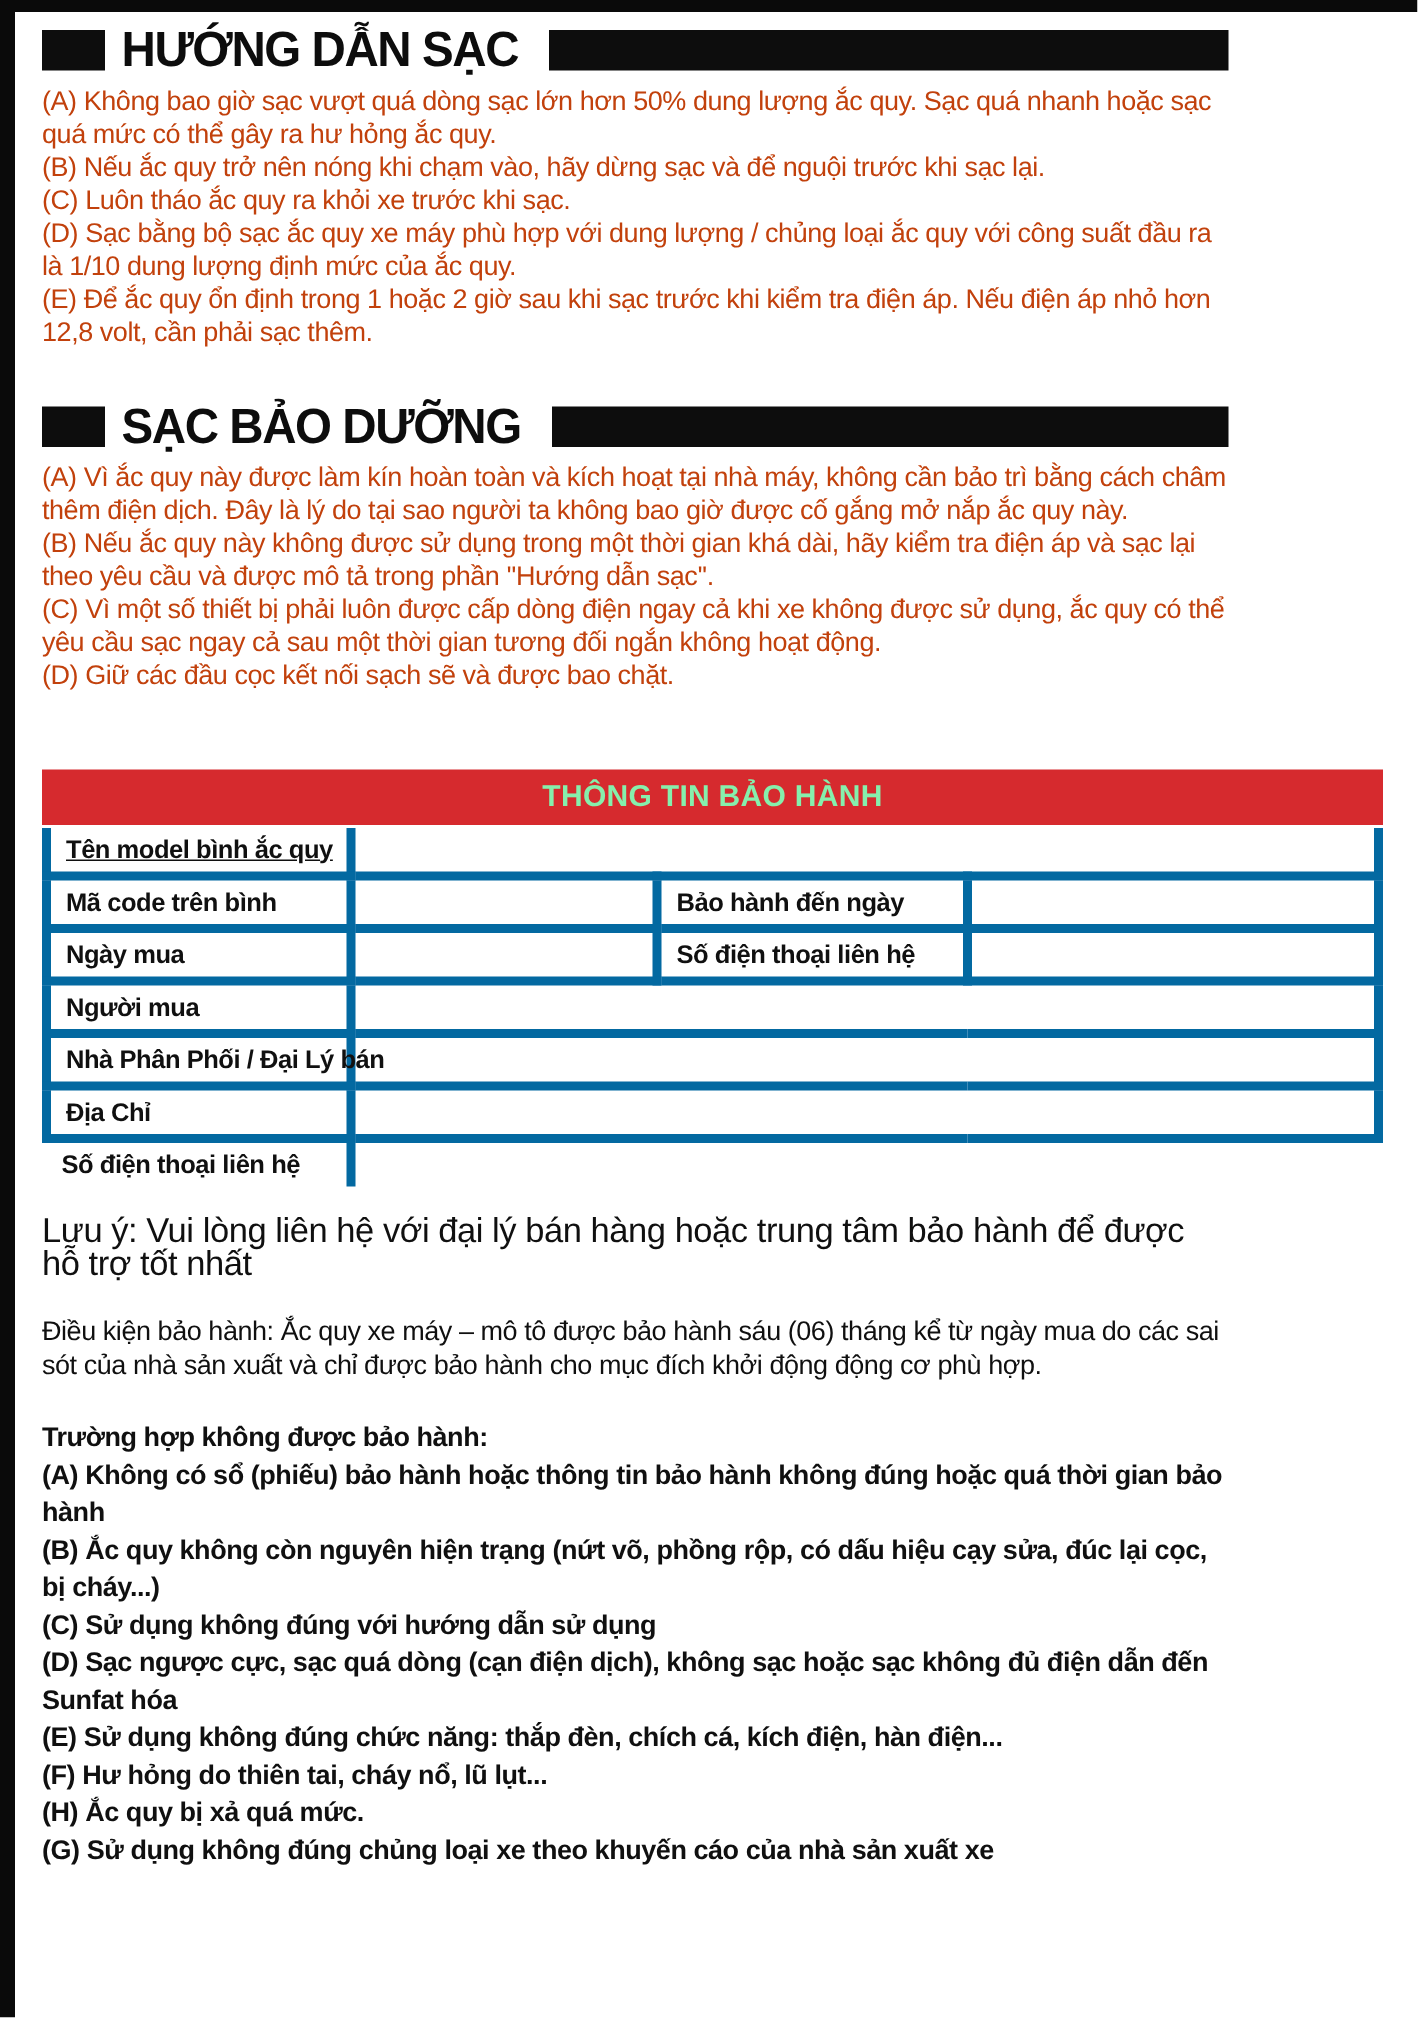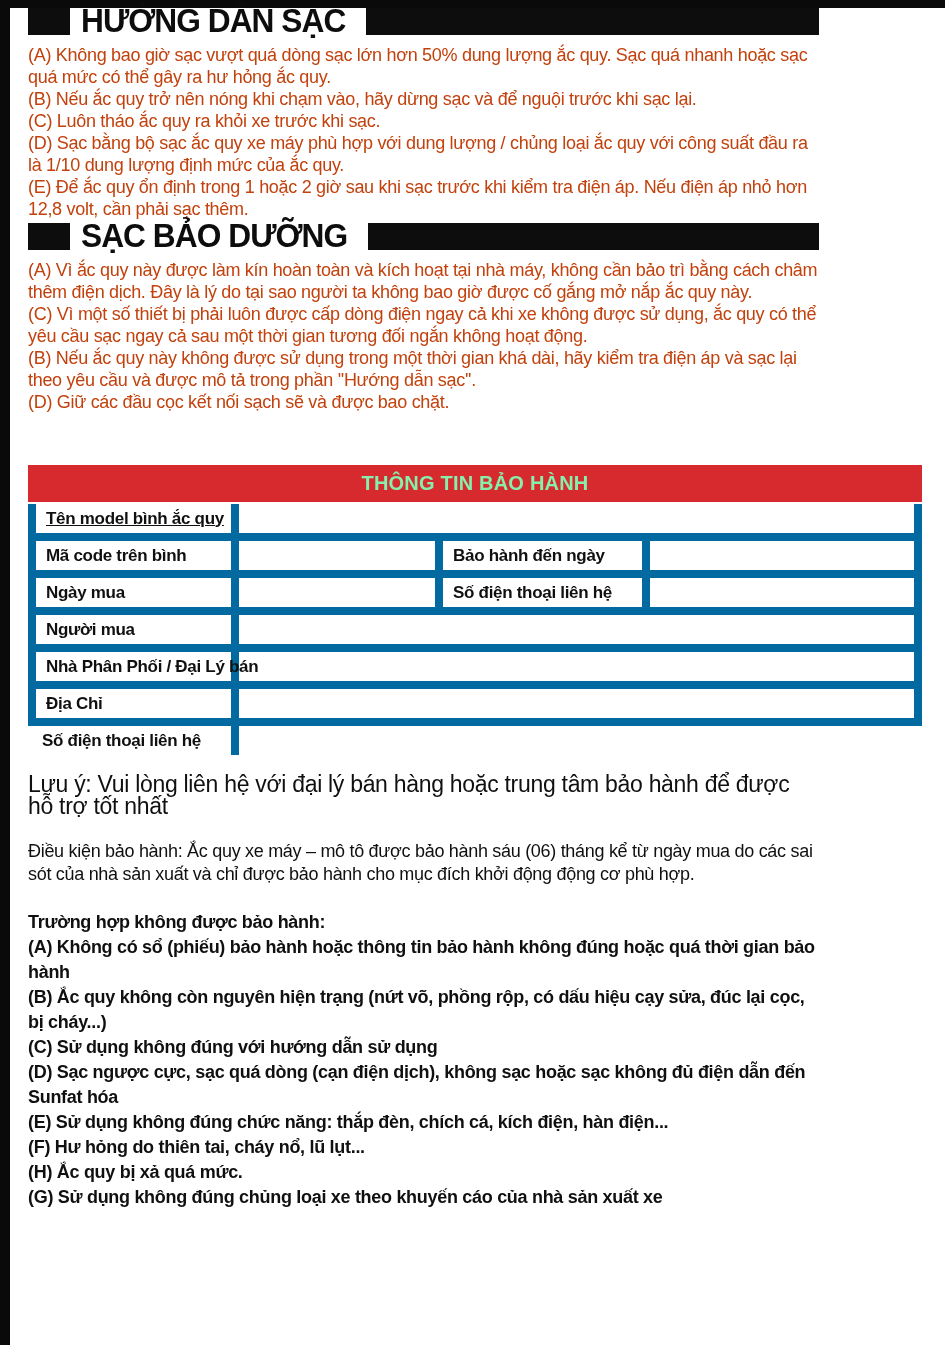--- a/index.html
+++ b/index.html
@@ -6,42 +6,42 @@
   body {
     width:945px; height:1345px;
     background:#ffffff;
     font-family:"Liberation Sans", sans-serif;
     color:#101010;
     position:relative;
     overflow:hidden;
   }
   .edge-top { position:absolute; top:0; left:0; width:945px; height:8px; background:#0a0a0a; }
   .edge-left { position:absolute; top:0; left:0; width:10px; height:1345px; background:#0a0a0a; }
-  .content { position:absolute; top:0; left:0; width:842px; padding:5px 23px 0 28px; box-sizing:border-box; }
+  .content { position:absolute; top:0; left:0; width:842px; padding:17px 23px 0 28px; box-sizing:border-box; }
 
   .sec-header { display:flex; align-items:center; height:32px; margin:0 0 7px 0; }
   .sec-header .sq { width:42px; height:27px; background:#0d0d0d; flex:0 0 auto; margin-right:11px; }
   .sec-header .ttl {
     font-size:33px; font-weight:bold; letter-spacing:-1px; line-height:32px;
     white-space:nowrap; color:#0d0d0d; transform:scaleX(0.96); transform-origin:left center;
   }
   .sec-header .bar { flex:1 1 auto; height:27px; background:#0d0d0d; margin-left:10px; }
 
   .body-text p { margin:0; font-size:18px; line-height:22px; letter-spacing:-0.3px; color:#c2410c; }
 
-  .sec2 { }
+  .sec2 { margin-top:36px; }
 
   .redbar {
     margin-top:52px; width:894px; height:37px; line-height:37px;
     text-align:center; color:#86efac; font-weight:bold; font-size:20px;
     letter-spacing:0.2px;
   }
 
   table.wtable { border-collapse:collapse; width:894px; margin-top:2px; table-layout:fixed; }
-  table.wtable td { border:8px solid #0369a1; height:29px; padding:0 10px; box-sizing:content-box; }
+  table.wtable td { border:6px solid #0369a1; height:29px; padding:0 10px; box-sizing:content-box; }
   table.wtable tr:first-child td { border-top:none;text-decoration:underline; }
   table.wtable tr:last-child td { border-bottom:none; }
   table.wtable tr:last-child td.val { border-right:none; }
   table.wtable tr:last-child td.lbl { border-left:none; }
   table.wtable td.lbl { font-weight:bold; font-size:17px; letter-spacing:-0.3px; white-space:nowrap; }
   table.wtable td.val { background:#ffffff; }
 
   .note-support { margin-top:18px; font-size:23px; line-height:22px; letter-spacing:-0.3px; }
   .note-conditions { margin-top:22px; font-size:18px; line-height:23px; letter-spacing:-0.3px; }
   .exclusions { margin-top:24px; font-size:18px; line-height:25px; letter-spacing:-0.3px; }
@@ -68,22 +68,22 @@
     <p>(E) Để ắc quy ổn định trong 1 hoặc 2 giờ sau khi sạc trước khi kiểm tra điện áp. Nếu điện áp nhỏ hơn 12,8 volt, cần phải sạc thêm.</p>
   </div>
 
   <div class="sec-header sec2">
     <span class="sq"></span>
     <span class="ttl">SẠC BẢO DƯỠNG</span>
     <span class="bar"></span>
   </div>
   <div class="body-text">
     <p>(A) Vì ắc quy này được làm kín hoàn toàn và kích hoạt tại nhà máy, không cần bảo trì bằng cách châm thêm điện dịch.  Đây là lý do tại sao người ta không bao giờ được cố gắng mở nắp ắc quy này.</p>
+    <p>(B) Nếu ắc quy này không được sử dụng trong một thời gian khá dài, hãy kiểm tra điện áp và sạc lại theo yêu cầu và được mô tả trong phần ''Hướng dẫn sạc''.</p>
     <p>(C) Vì một số thiết bị phải luôn được cấp dòng điện ngay cả khi xe không được sử dụng, ắc quy có thể yêu cầu sạc ngay cả sau một thời gian tương đối ngắn không hoạt động.</p>
-    <p>(B) Nếu ắc quy này không được sử dụng trong một thời gian khá dài, hãy kiểm tra điện áp và sạc lại theo yêu cầu và được mô tả trong phần ''Hướng dẫn sạc''.</p>
     <p>(D) Giữ các đầu cọc kết nối sạch sẽ và được bao chặt.</p>
   </div>
 
   <div class="redbar" style="background:#d62a2e;">THÔNG TIN BẢO HÀNH</div>
 
   <table class="wtable">
     <colgroup>
       <col style="width:203px">
         <col style="width:204px">
         <col style="width:207px">

